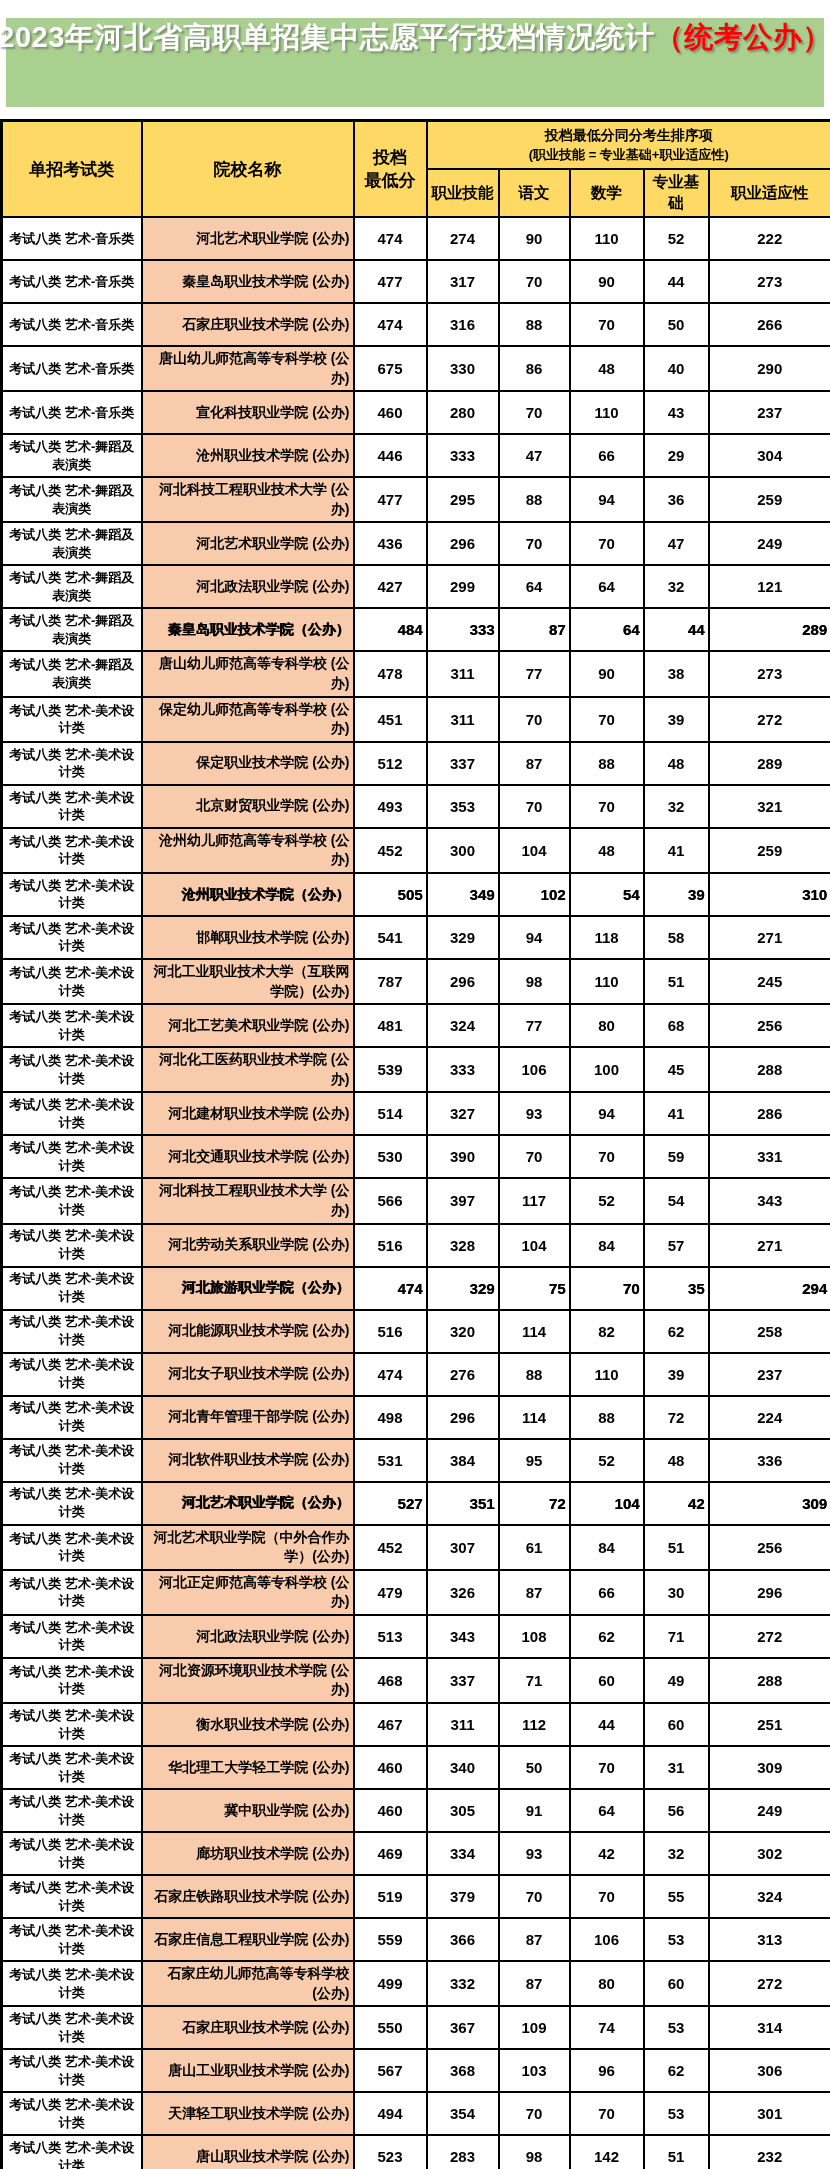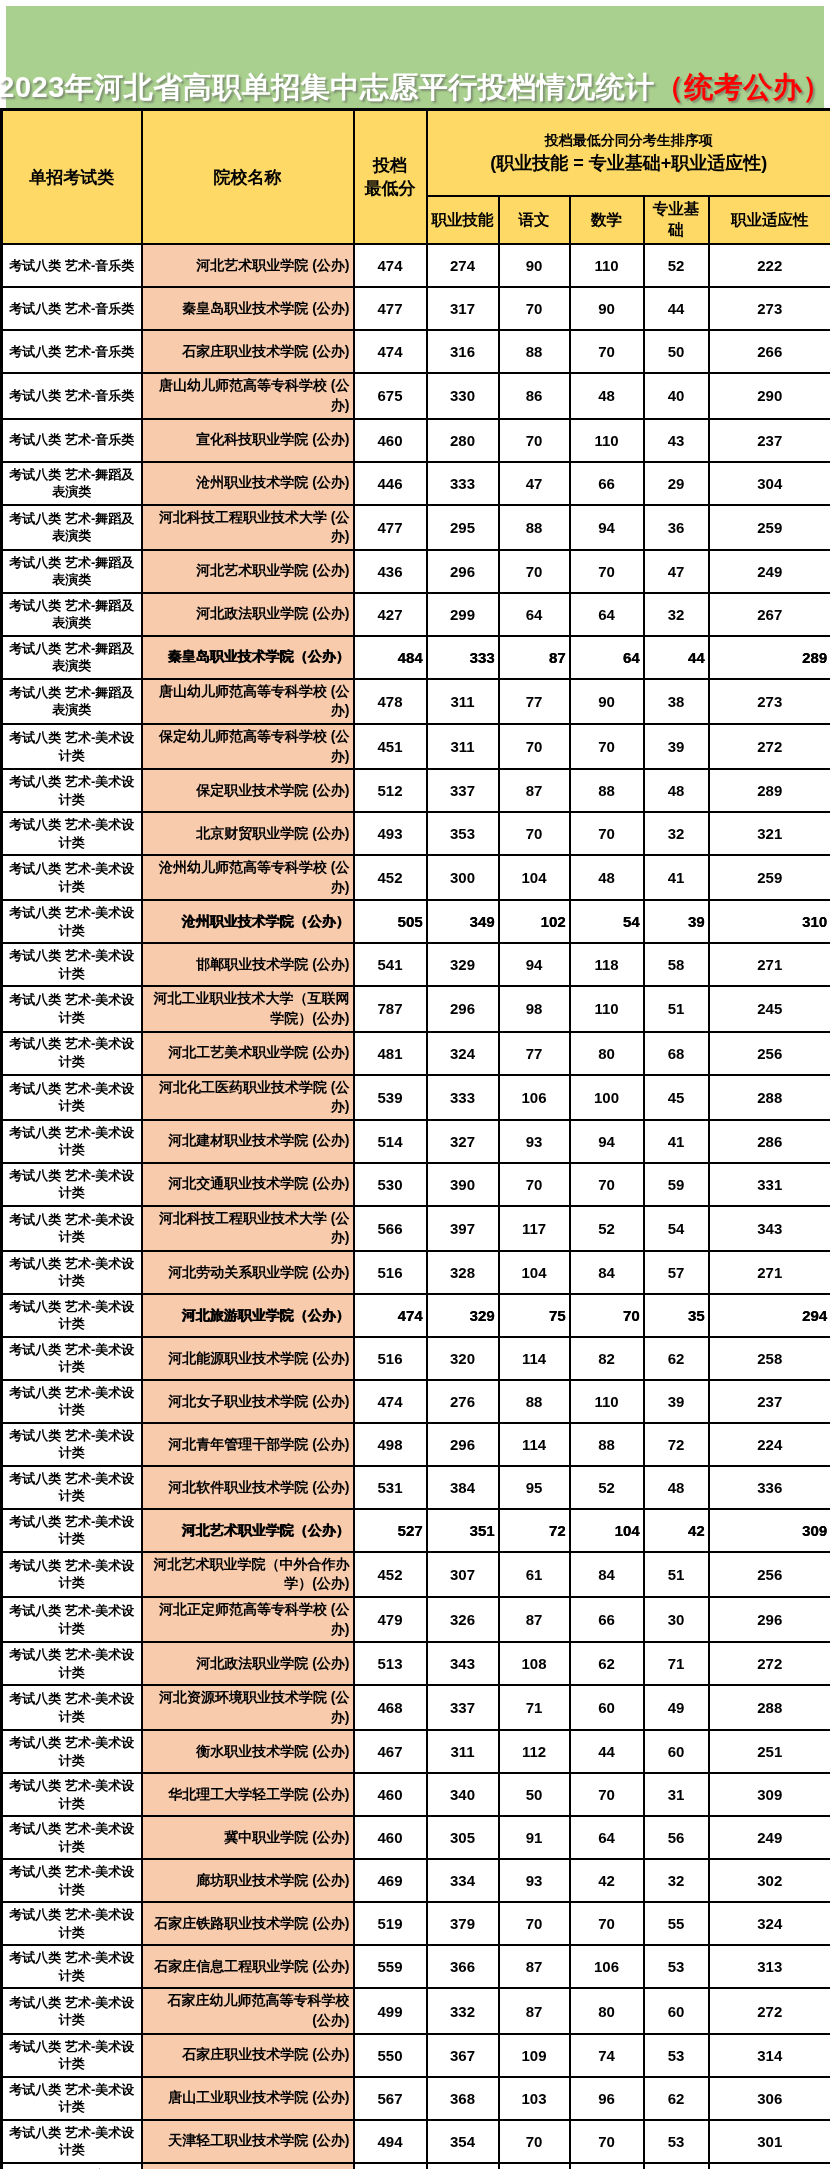--- a/index.html
+++ b/index.html
@@ -3,25 +3,25 @@
 <meta charset="utf-8">
 <style>
   html, body { margin:0; padding:0; background:#ffffff; }
   body {
     width:830px;
     font-family:"Liberation Sans", sans-serif;
     padding-top:6px;
   }
   
   .title-bar {
-    margin:0 6px;
-    height:102px;
+    margin:12px 6px;
+    height:89px;
     background:#a9d08e;
     display:flex;
-    align-items:flex-end;
+    align-items:flex-start;
     justify-content:center;
     font-size:29px;
     font-weight:bold;
     color:#ffffff;
     letter-spacing:0.5px;
     text-shadow:2px 2px 2px rgba(90,90,90,0.55);
     white-space:nowrap;
   }
   .title-bar .red { color:#ff0000; }
 
@@ -39,22 +39,22 @@
     vertical-align:middle;
     overflow:hidden;
     word-break:break-all;
   }
   thead th {
     background:#ffd966;
     font-weight:bold;
     color:#000;
   }
   .th-big { font-size:17px; }
-  .th-group { font-size:14px; line-height:1.45; padding:19px 2px; }
-  .th-group .g2 { font-size:18px; }
+  .th-group { font-size:14px; line-height:1.45; padding:3px 2px; }
+  .th-group .g2 { font-size:13px; }
   .th-sub { font-size:15.5px; height:26px; }
   thead tr.r1 th { height:40px; }
 
   tbody td { height:37px; background:#ffffff; color:#000; }
   td.cat    { font-size:13px; font-weight:bold; line-height:1.35; padding:2px 2px;margin-top:36px; }
   td.school { background:#f8cbad; font-size:14px; font-weight:bold; line-height:1.4;text-align:right; }
   td.num    { font-size:15px; font-weight:bold; }
   tr.hl td.school { text-shadow:0.7px 0 0 currentColor;margin-top:32px; }
   tr.hl td.num    { text-shadow:0.4px 0 0 currentColor;text-align:right; }
 </style>
@@ -180,21 +180,21 @@
     <td class="num">249</td>
   </tr>
       <tr>
     <td class="cat">考试八类 艺术-舞蹈及表演类</td>
     <td class="school">河北政法职业学院 (公办)</td>
     <td class="num">427</td>
     <td class="num">299</td>
     <td class="num">64</td>
     <td class="num">64</td>
     <td class="num">32</td>
-    <td class="num">267</td>
+    <td class="num">121</td>
   </tr>
       <tr class="hl">
     <td class="cat">考试八类 艺术-舞蹈及表演类</td>
     <td class="school">秦皇岛职业技术学院（公办）</td>
     <td class="num">484</td>
     <td class="num">333</td>
     <td class="num">87</td>
     <td class="num">64</td>
     <td class="num">44</td>
     <td class="num">289</td>

